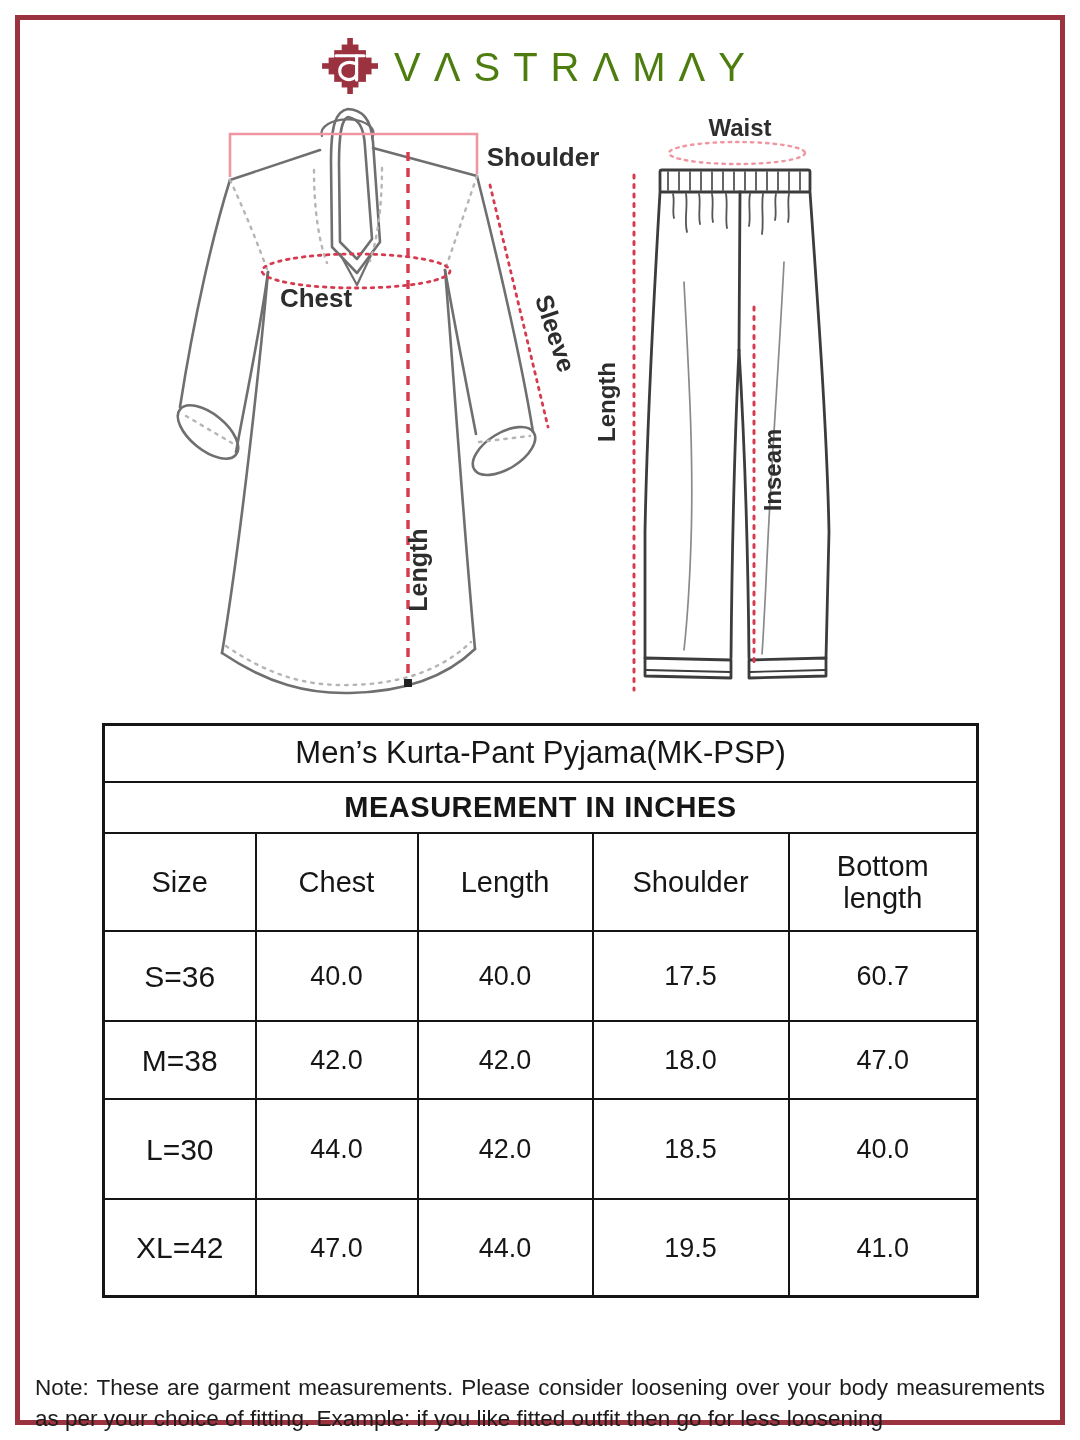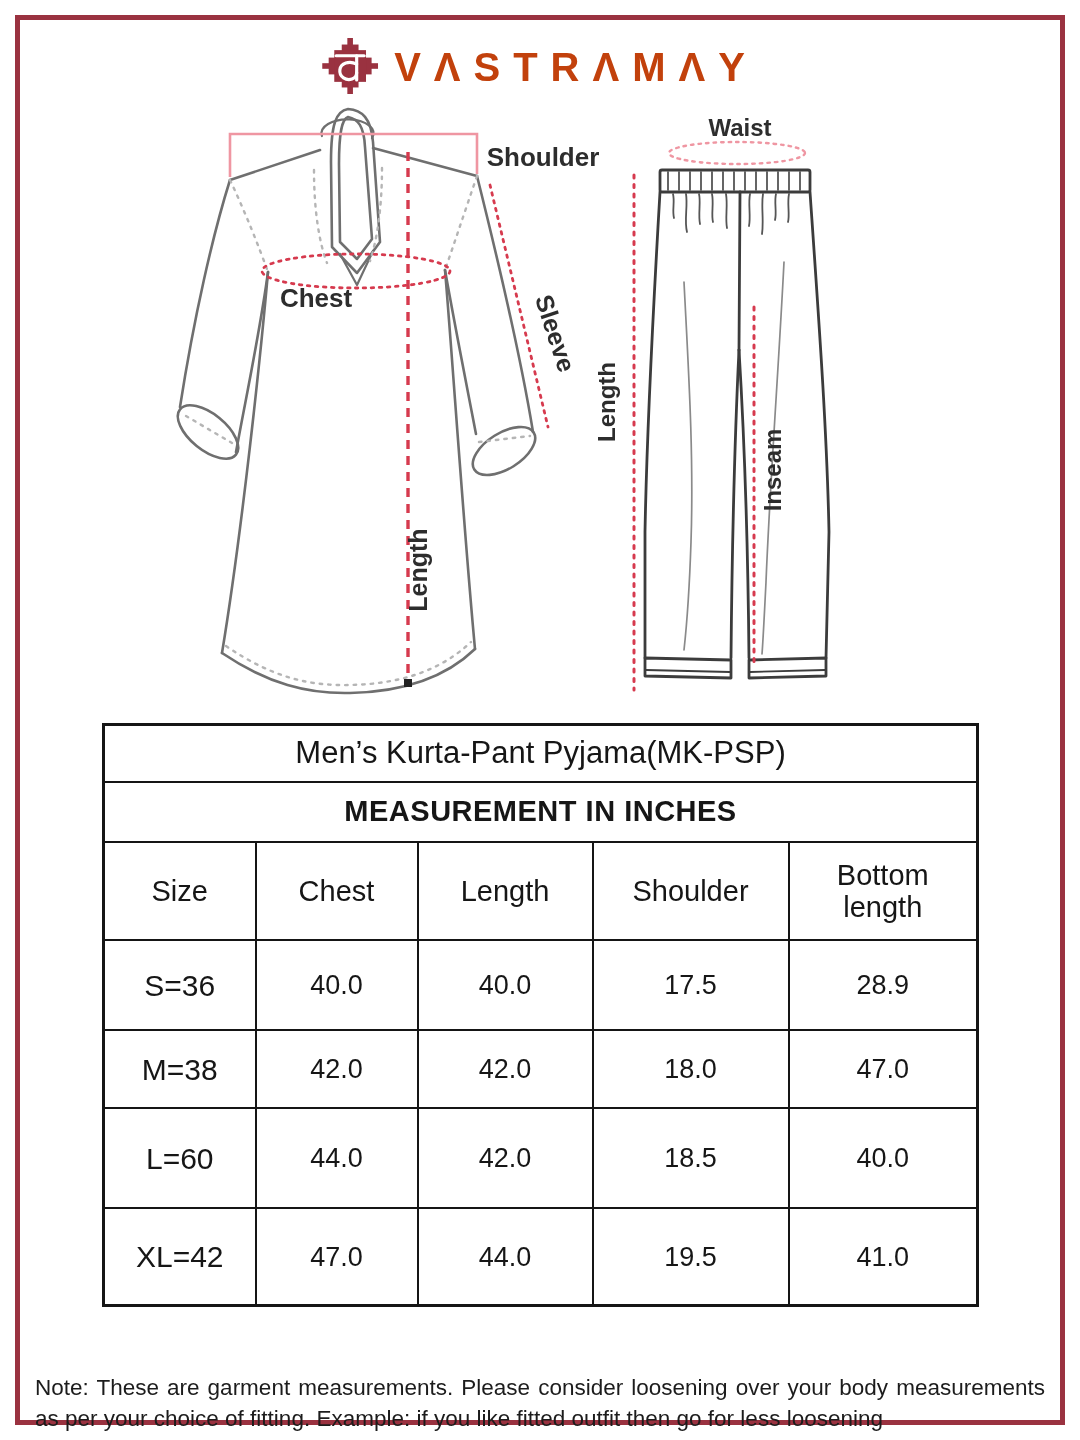--- a/index.html
+++ b/index.html
@@ -6,21 +6,21 @@
   body{
     width:1080px;height:1440px;position:relative;background:#ffffff;
     font-family:"Liberation Sans",sans-serif;color:#161616;overflow:hidden;
   }
   .abs{position:absolute;}
   
   .frame{inset:15px;border:5px solid #9a3240;pointer-events:none;}
   
   .brand{left:50%;top:36px;transform:translateX(-50%);display:flex;align-items:center;gap:16px;height:60px;}
   .brand-name{
-    font-size:40px;font-weight:700;letter-spacing:13px;color:#c2410c;
+    font-size:40px;font-weight:400;letter-spacing:13px;color:#4d7c0f;
     white-space:nowrap;line-height:1;margin-top:2px;
   }
   
   table.size-table{
     left:102px;top:723px;width:874px;height:544px;position:absolute;
     border-collapse:collapse;table-layout:fixed;
   }
   table.size-table td{
     border:2px solid #151515;text-align:center;vertical-align:middle;
     padding:0;line-height:1.12;
@@ -178,46 +178,46 @@
     <col style="width:152px">
       <col style="width:162px">
       <col style="width:175px">
       <col style="width:196px">
       <col style="width:189px">
   </colgroup>
   <tbody>
       <tr style="height:57px">
     <td colspan="5" class="t-title">Men’s Kurta-Pant Pyjama(MK-PSP)</td>
   </tr>
-  <tr style="height:60px">
+  <tr style="height:51px">
     <td colspan="5" class="t-sub">MEASUREMENT IN INCHES</td>
   </tr>
   <tr style="height:86px">
     <td class="t-head">Size</td>
     <td class="t-head">Chest</td>
     <td class="t-head">Length</td>
     <td class="t-head">Shoulder</td>
     <td class="t-head" style="padding:16px 28px">Bottom length</td>
   </tr>
   <tr style="height:90px">
     <td class="t-size">S=36</td>
     <td class="t-val">40.0</td>
     <td class="t-val">40.0</td>
     <td class="t-val">17.5</td>
-    <td class="t-val">28.9</td>
+    <td class="t-val">60.7</td>
   </tr>
   <tr style="height:78px">
     <td class="t-size">M=38</td>
     <td class="t-val">42.0</td>
     <td class="t-val">42.0</td>
     <td class="t-val">18.0</td>
     <td class="t-val">47.0</td>
   </tr>
   <tr style="height:100px">
-    <td class="t-size">L=60</td>
+    <td class="t-size">L=30</td>
     <td class="t-val">44.0</td>
     <td class="t-val">42.0</td>
     <td class="t-val">18.5</td>
     <td class="t-val">40.0</td>
   </tr>
   <tr style="height:97px">
     <td class="t-size">XL=42</td>
     <td class="t-val">47.0</td>
     <td class="t-val">44.0</td>
     <td class="t-val">19.5</td>

